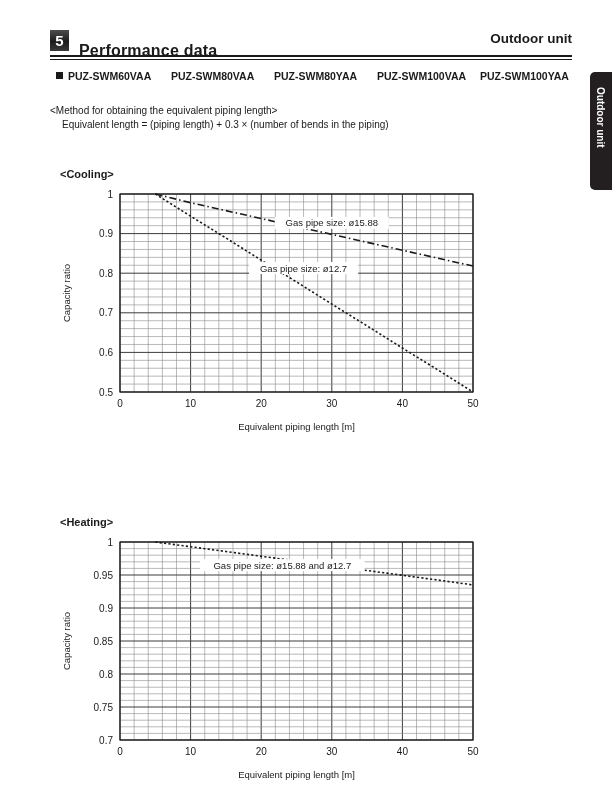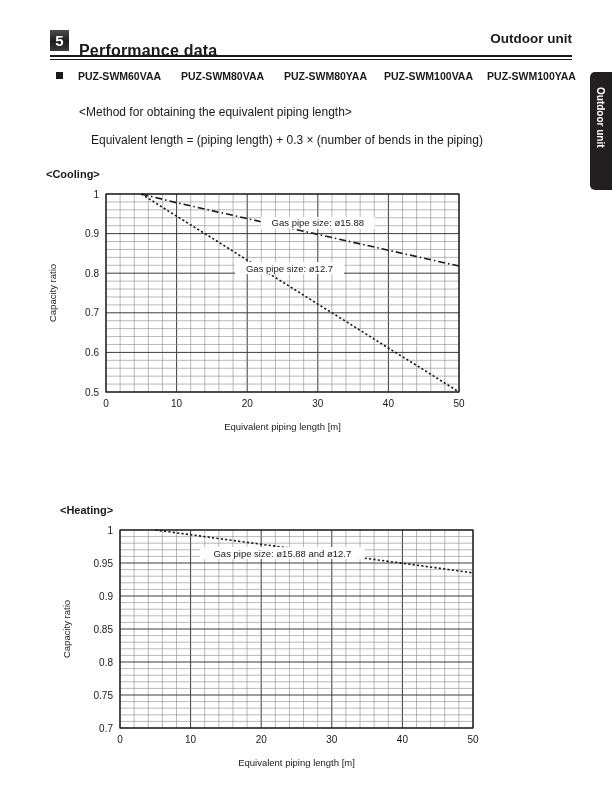--- a/index.html
+++ b/index.html
@@ -108,43 +108,42 @@
     display: inline-block;
     width: 7px;
     height: 7px;
     background: #1a1a1a;
     margin-right: 5px;
     vertical-align: 1px;
   }
   .model-cell {
     display: inline-block;
     width: 103px;
-    text-align: center;
   }
   .model-indent {
     display: inline-block;
     width: 12px;
   }
 
   
   .method {
     position: absolute;
-    left: 79px;
+    left: 50px;
     top: 105px;
-    font-size: 12px;
+    font-size: 10px;
   }
   .method .line2 {
-    margin-top: 14px;
+    margin-top: 3px;
     margin-left: 12px;
   }
 
   
   .chart-block { position: absolute; }
-  #cooling-block { left: 36px; top: 168px; }
-  #heating-block { left: 50px; top: 504px; }
+  #cooling-block { left: 50px; top: 168px; }
+  #heating-block { left: 50px; top: 516px; }
 
   .chart-caption {
     font-size: 11px;
     font-weight: bold;
     margin-left: 10px;
     margin-bottom: 6px;
   }
   svg { display: block; }
   .tick-text {
     font-family: "Liberation Sans", sans-serif;

